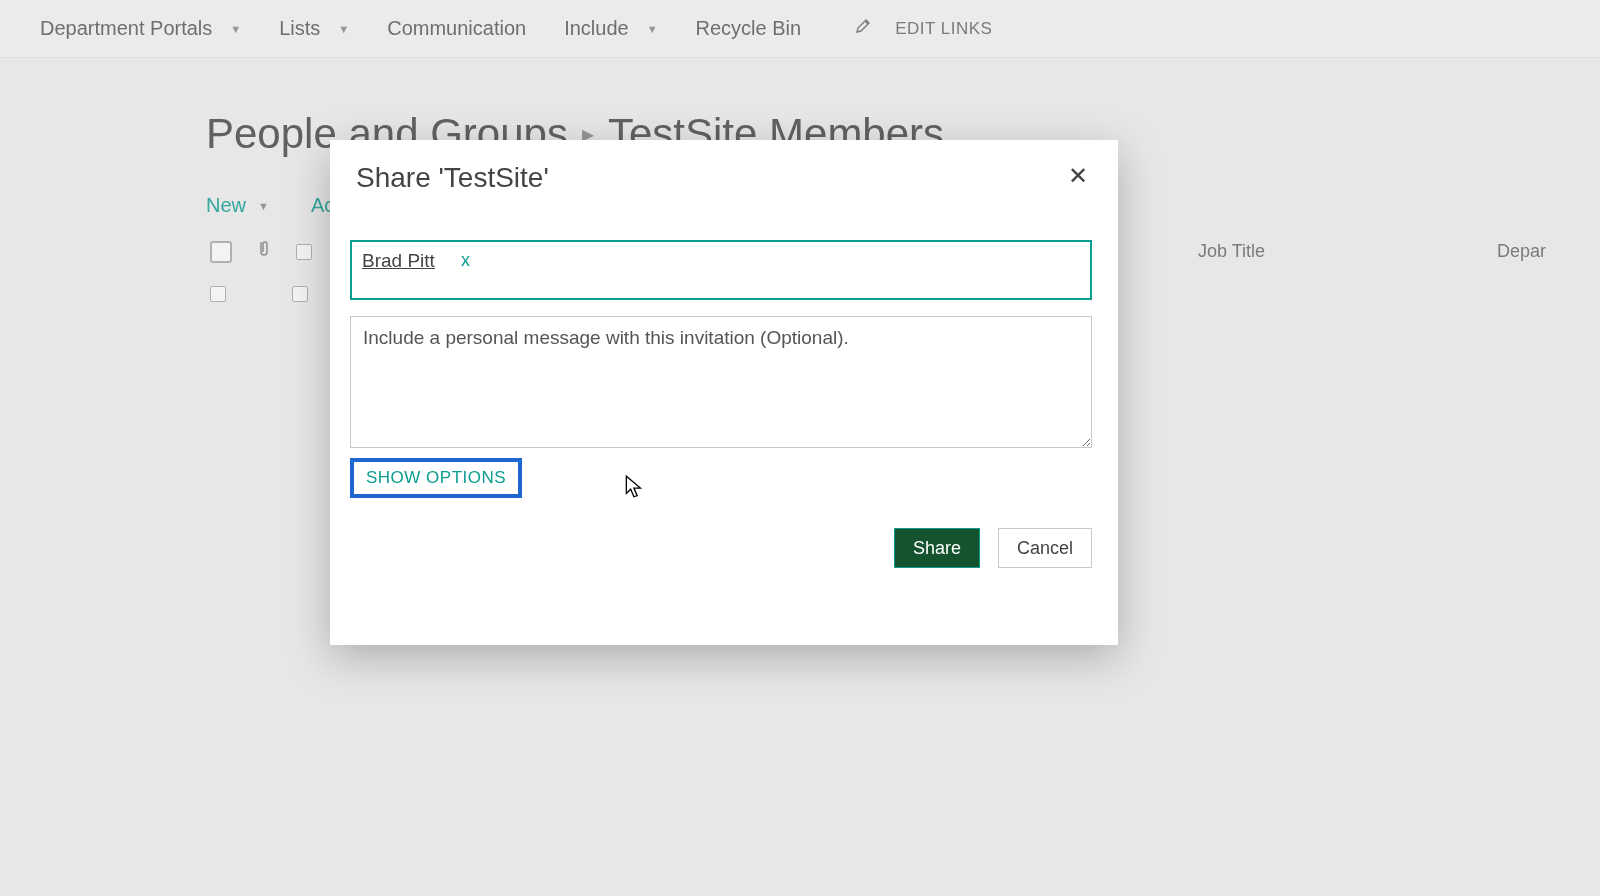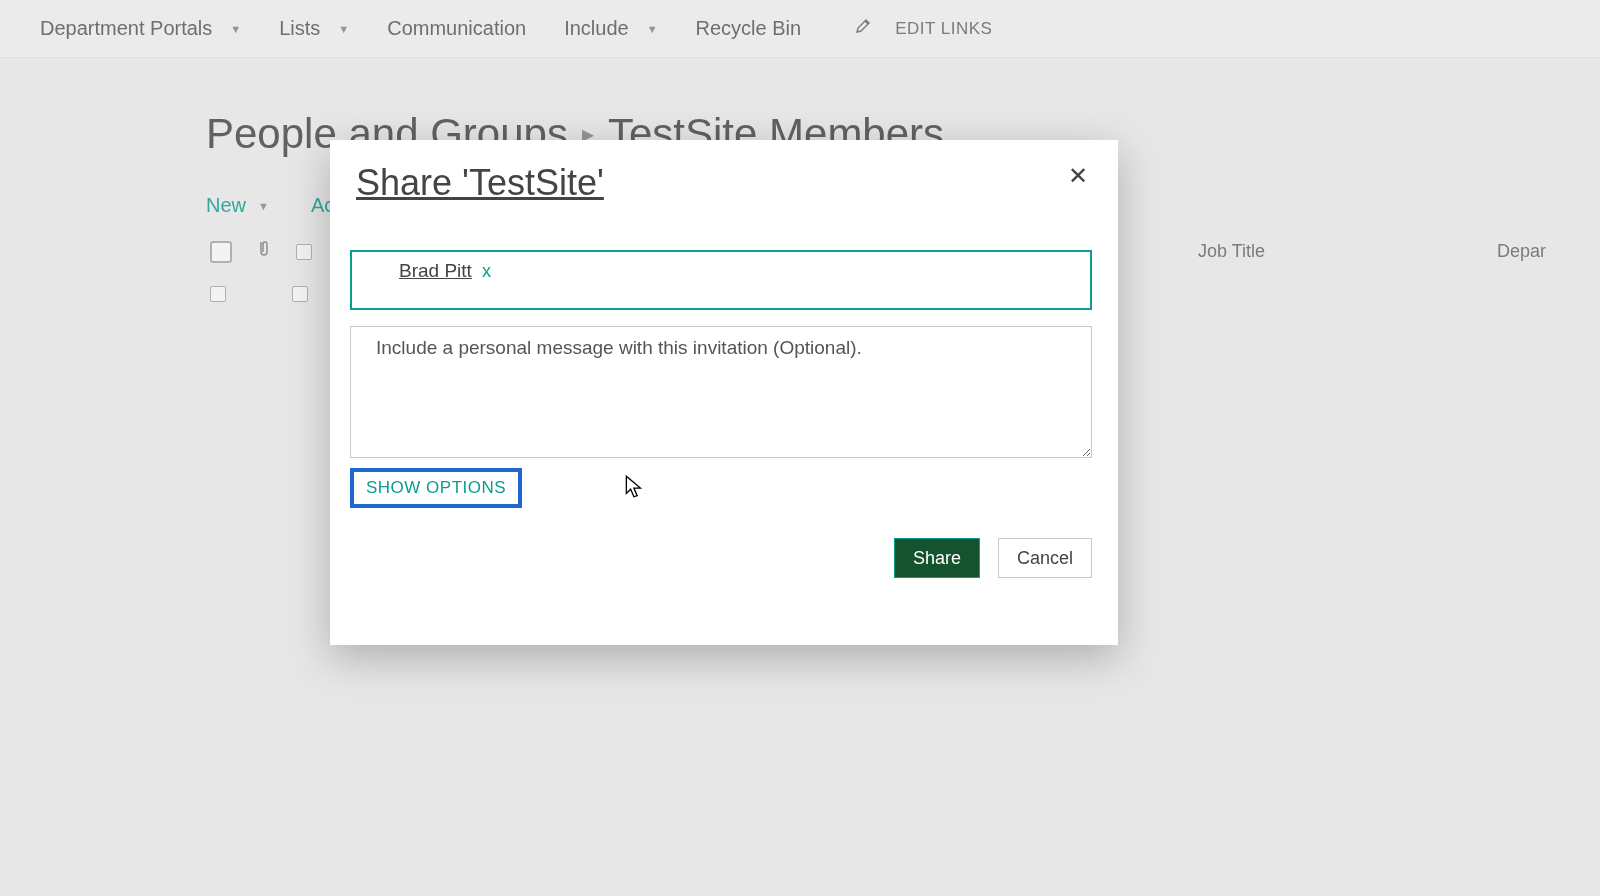--- a/index.html
+++ b/index.html
@@ -119,24 +119,23 @@
     display: flex;
     flex-direction: column;
   }
   .modal-header {
     display:flex;
     align-items: flex-start;
     justify-content: space-between;
     padding: 22px 24px 8px 26px;
   }
   .modal-title {
-    font-size: 36px;
+    font-size: 28px;
     font-weight: 400;
     color: #444;
-    text-decoration: underline;
   }
   .modal-close {
     font-size: 24px;
     color: #444;
     cursor: pointer;
     font-weight: 400;
     line-height: 1;
     padding: 2px 6px;
   }
   .modal-body {
@@ -164,33 +163,32 @@
   }
   .people-box {
     border: 2px solid #0a9e90;
     min-height: 60px;
     padding: 8px 10px;
     display:flex;
     flex-wrap:wrap;
     align-items:flex-start;
   }
   .chip {
-    display:flex; align-items:flex-end; gap:8px;
+    display:flex; align-items:flex-start; gap:24px;
     font-size: 19px;
     color: #444;
-    margin-left: 37px;
   }
   .chip .name { text-decoration: underline; }
   .chip .remove { color: #0a9e90; font-size: 18px; cursor:pointer; margin-left:2px;}
   .msg-box {
     margin-top: 16px;
     width: 100%;
     height: 132px;
     border: 1px solid #c9c9c9;
-    padding: 10px 25px;
+    padding: 10px 12px;
     font-size: 19px;
     color: #555;
     font-family: inherit;
     resize: both;
   }
   .msg-box::placeholder { color: #555; }
   .show-options-wrap {
     margin-top: 10px;
     align-self: flex-start;
     border: 4px solid #1f66d0;

